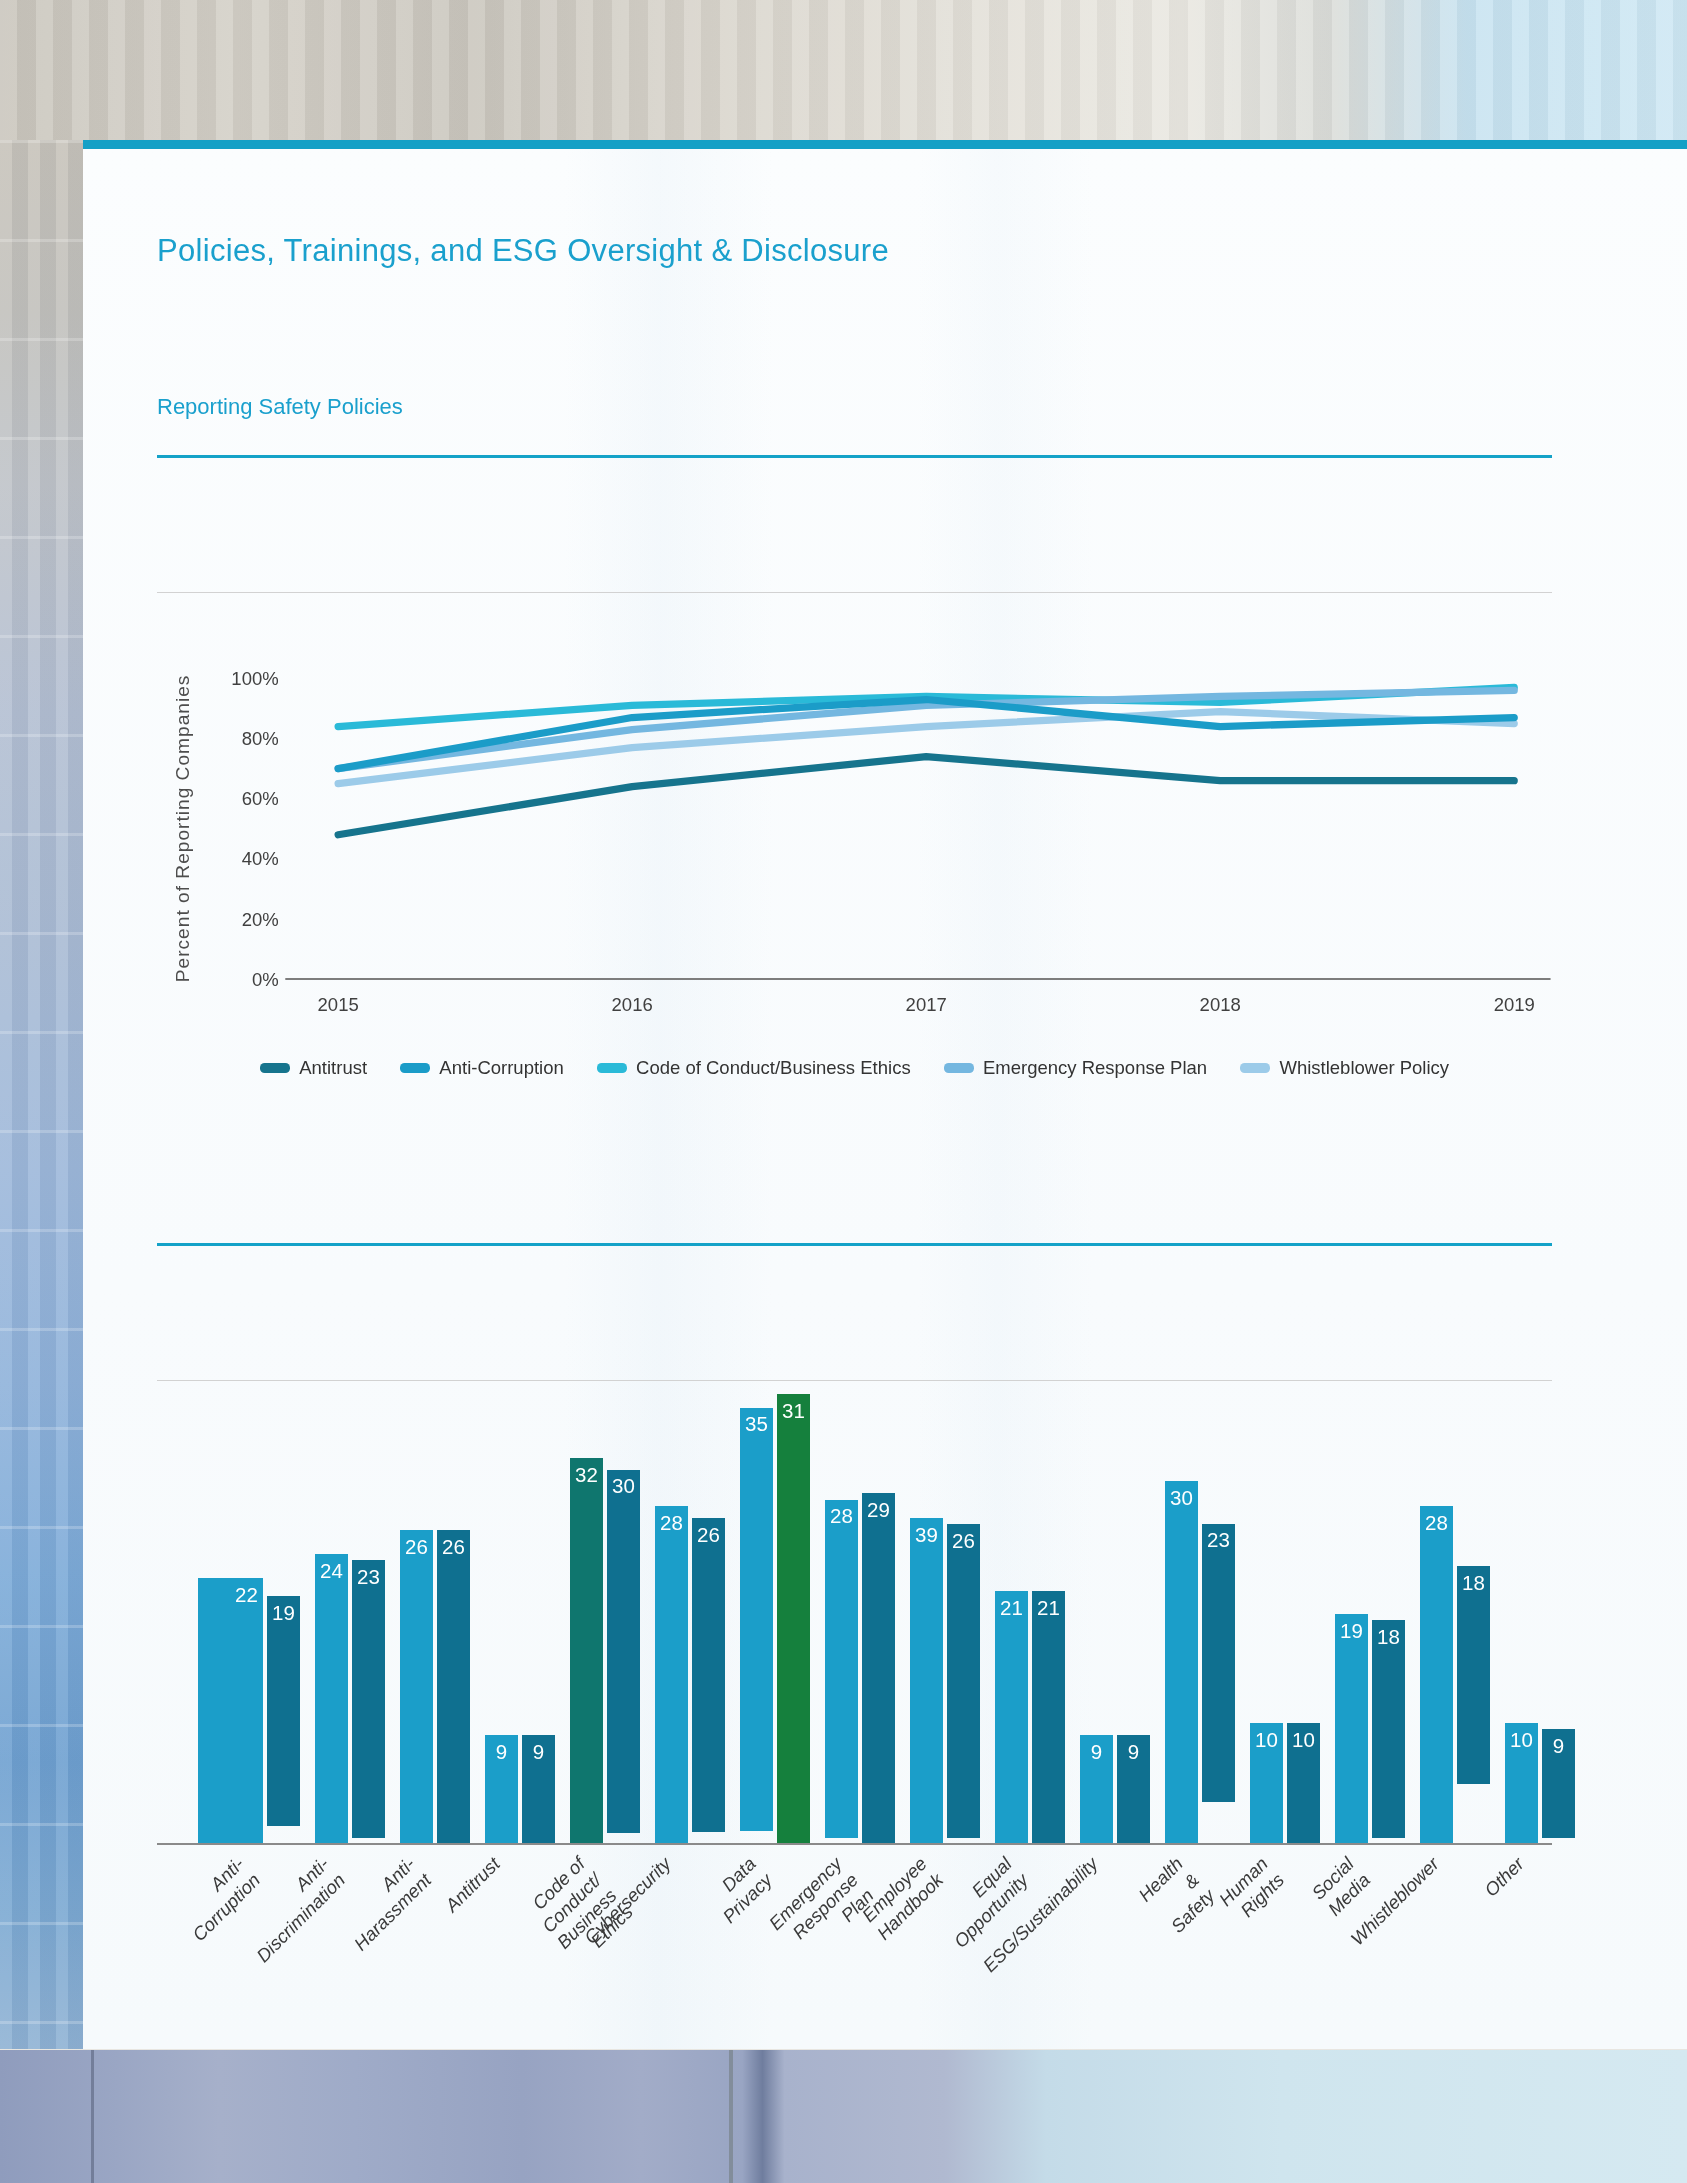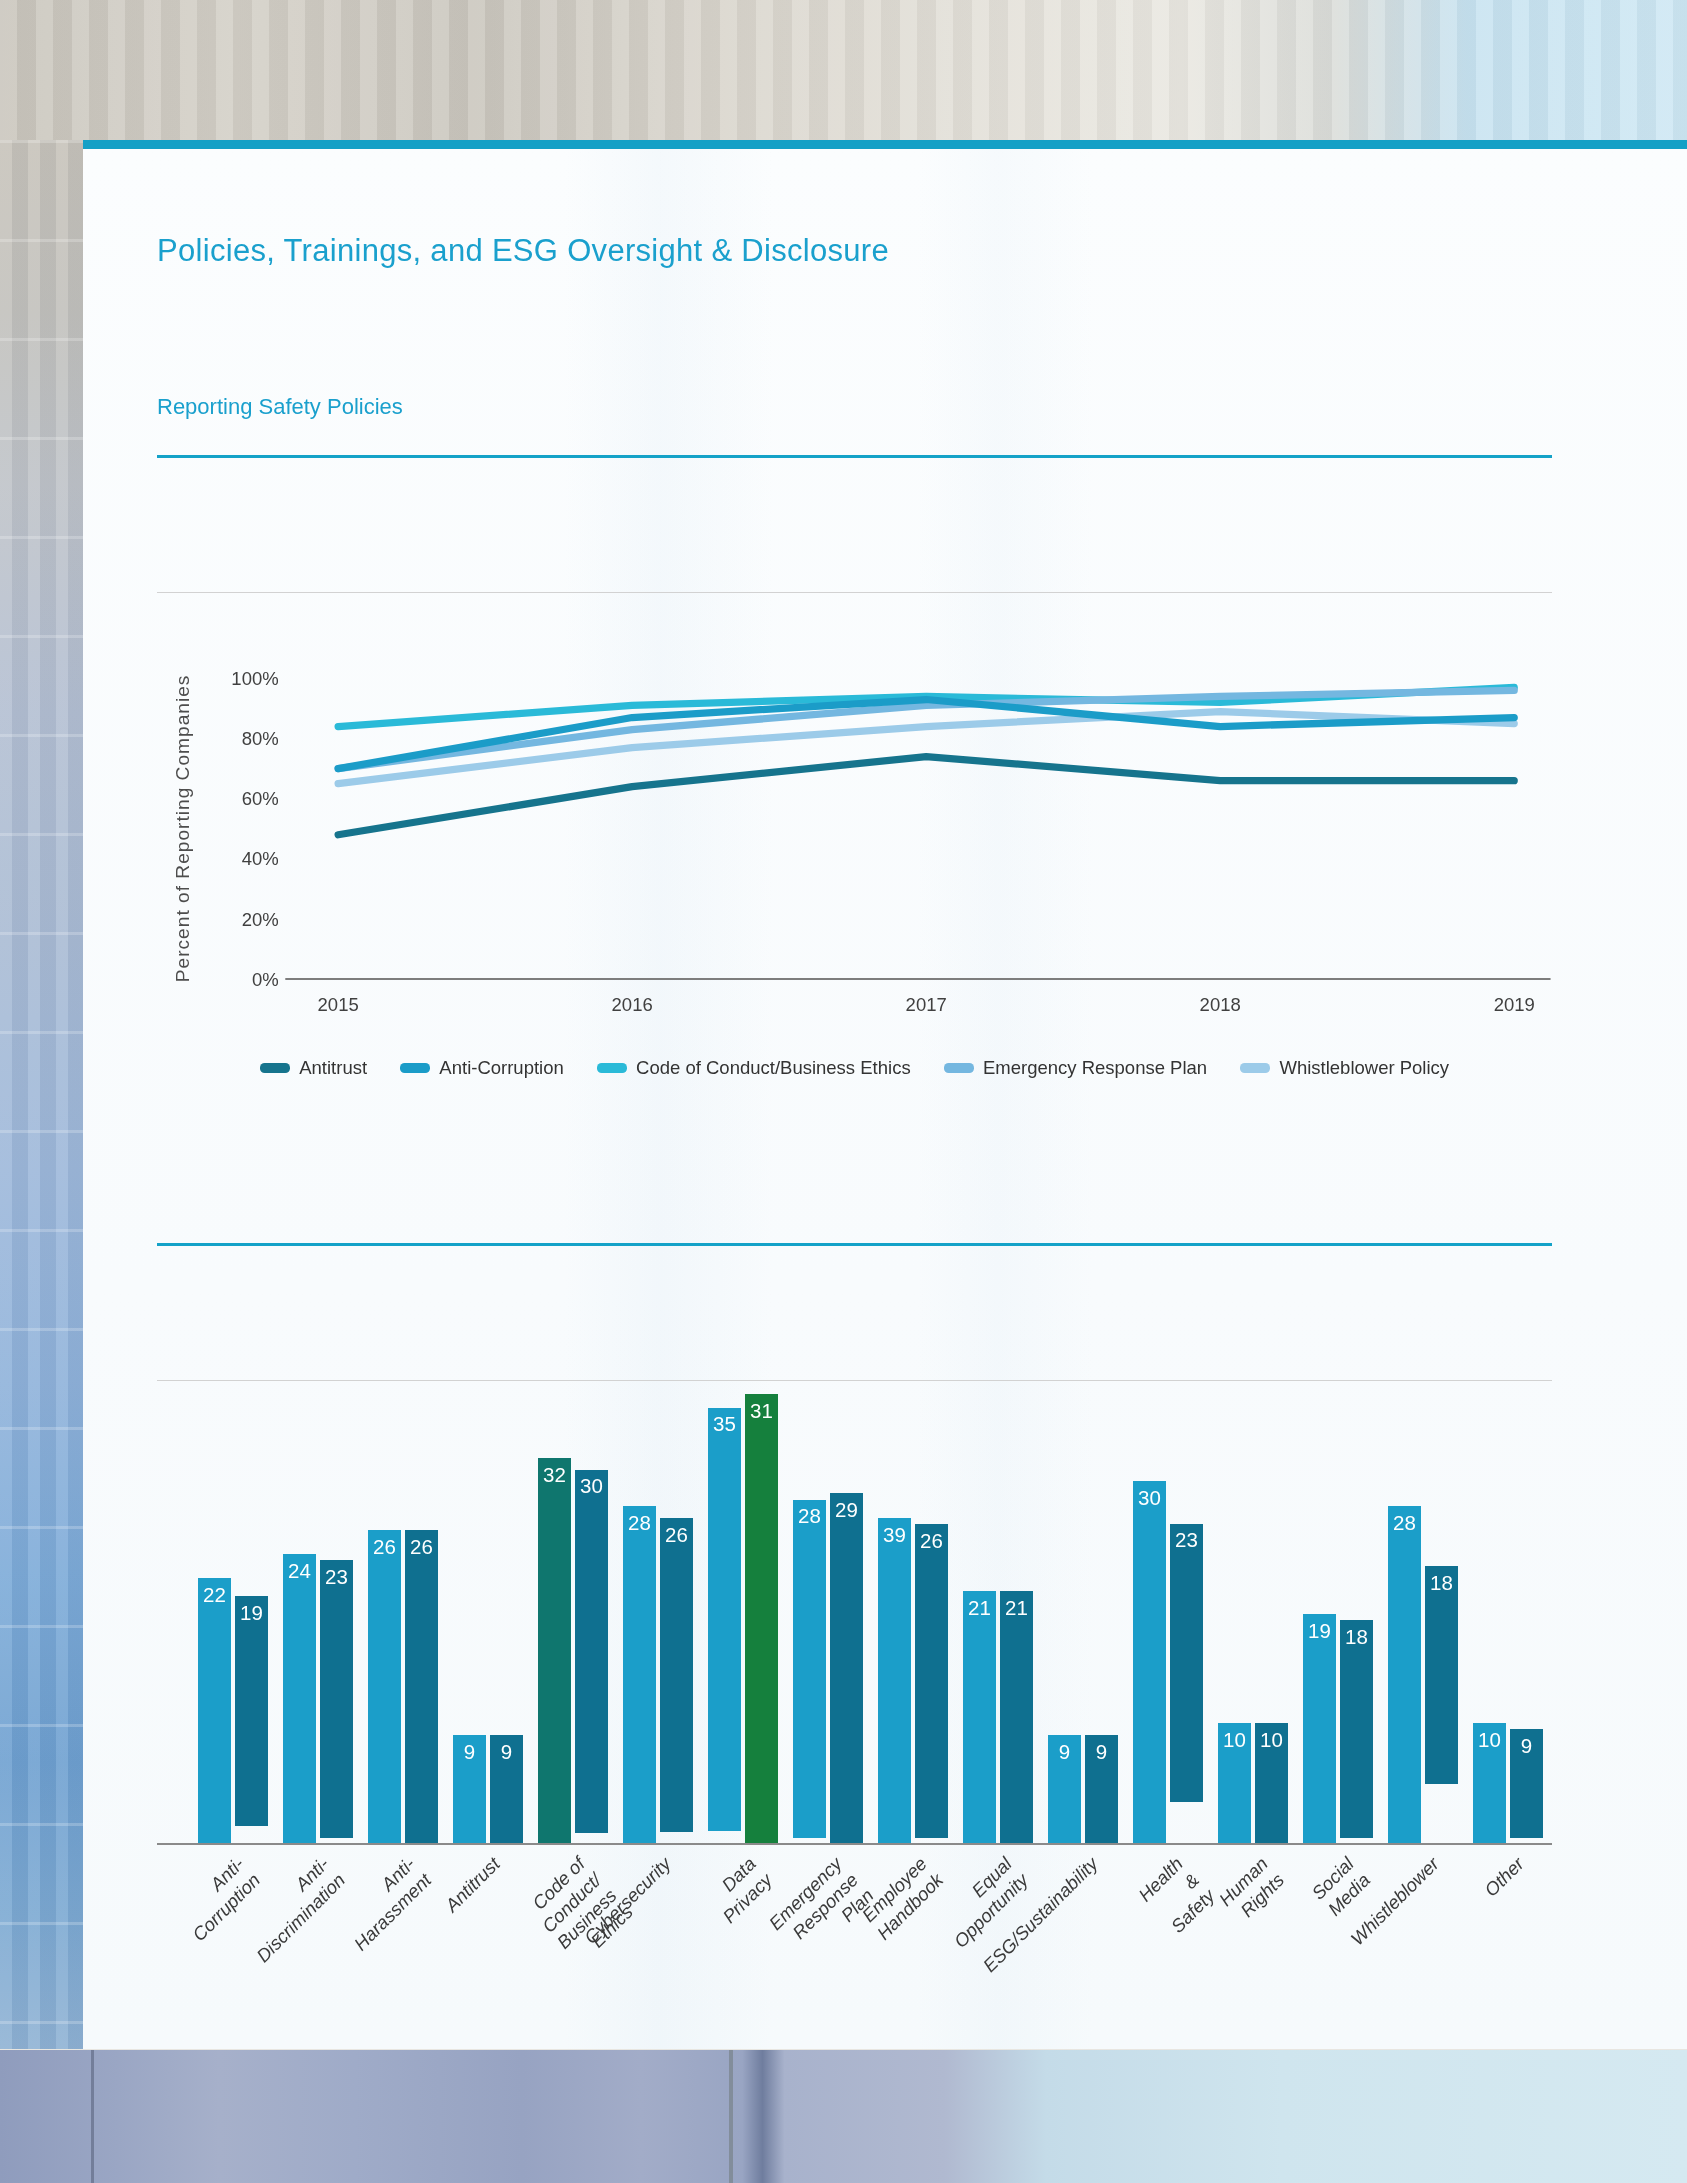--- a/index.html
+++ b/index.html
@@ -115,21 +115,21 @@
         <span>Whistleblower Policy</span>
       </div>
     </div>
 
   <div class="abs rule-cyan" style="top:1243px"></div>
 
   <div class="abs rule-gray" style="top:1380px"></div>
   <div class="abs barchart" id="barchart">
     <div class="bars-row" id="bars-row">
         <div class="pair">
-          <div class="bar" style="background: rgb(27, 158, 201); height: 266px;">
+          <div class="bar" style="background: rgb(27, 158, 201); height: 266px; padding-left: 32px;">
             <span class="val">22</span>
           </div>
           <div class="bar" style="background: rgb(15, 112, 144); height: 230px;">
             <span class="val">19</span>
           </div>
         </div>
         <div class="pair">
           <div class="bar" style="background: rgb(27, 158, 201); height: 290px;">
             <span class="val">24</span>
           </div>

